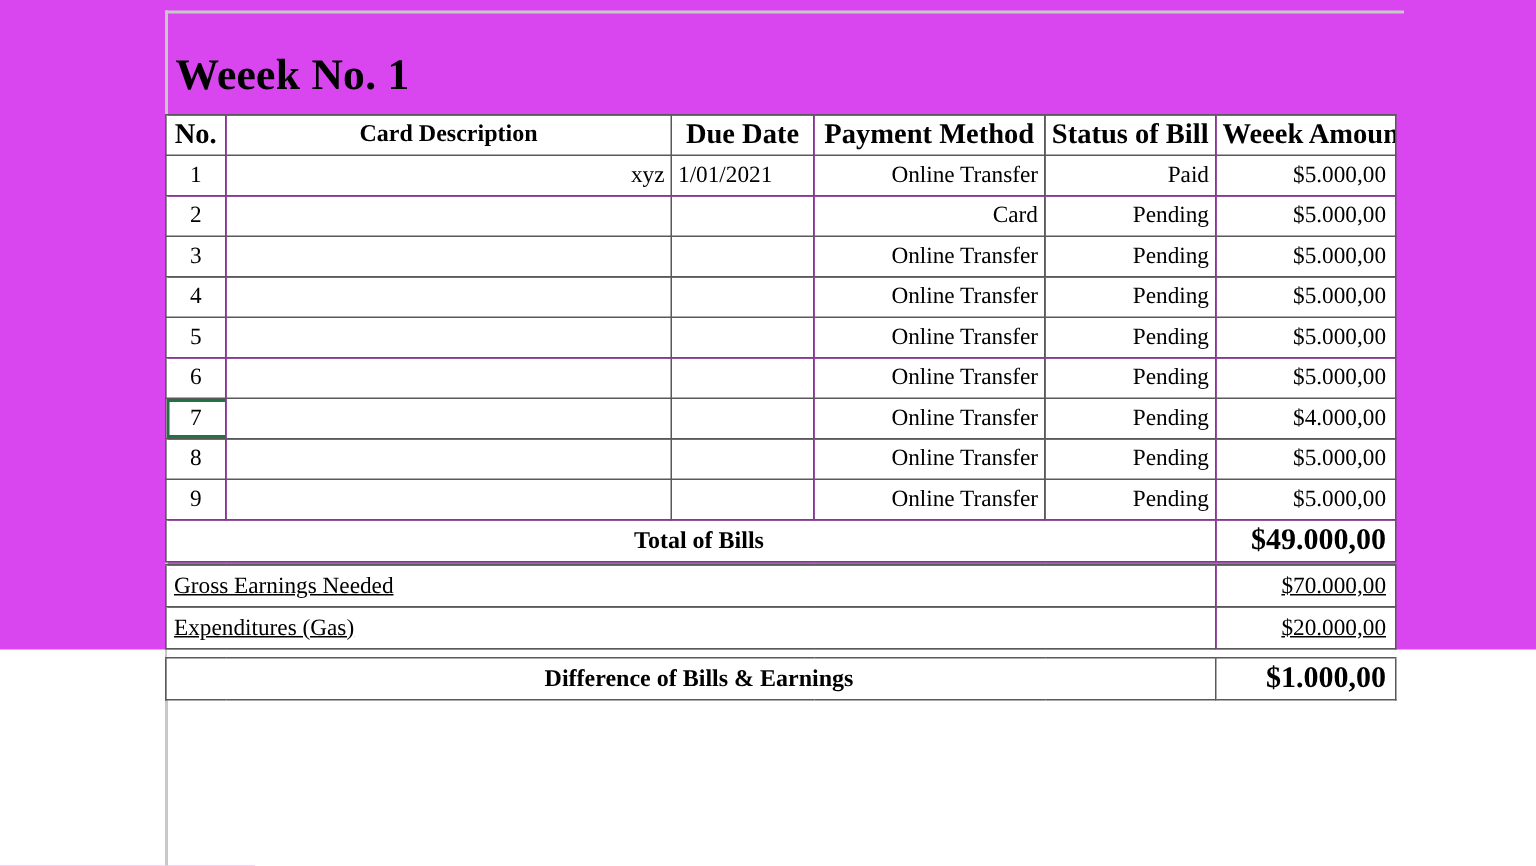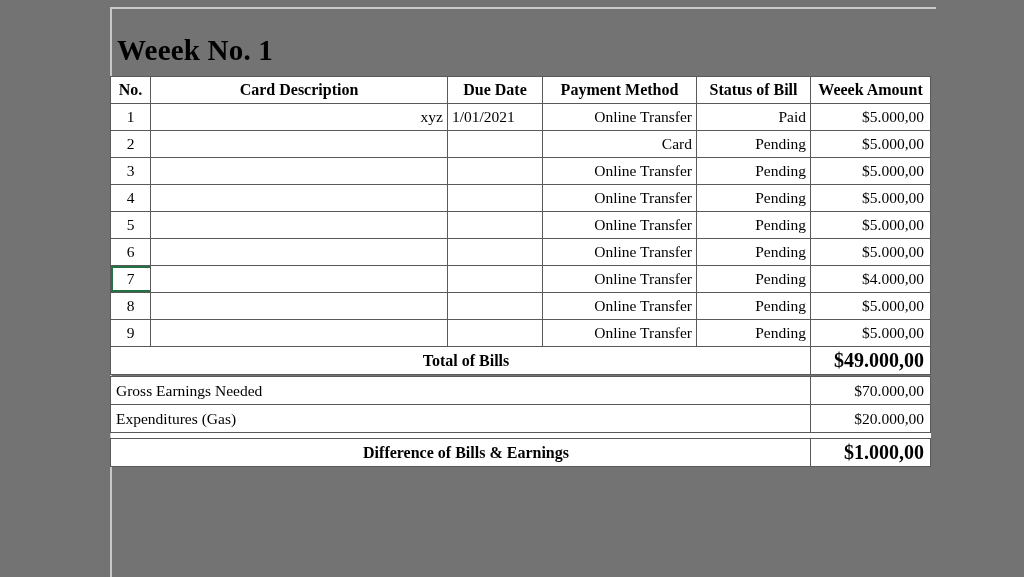--- a/index.html
+++ b/index.html
@@ -13,22 +13,22 @@
     height: 577px;
     overflow: hidden;
     font-family: "Liberation Serif", "DejaVu Serif", serif;
     color: #000000;
   }
 
   
   #page {
     position: relative;
     width: 1024px;
-    height: 577px;
-    background: #737373;
+    height: 433px;
+    background: #d946ef;
   }
 
   
   .doc-top-rule {
     position: absolute;
     left: 110px;
     top: 7px;
     width: 826px;
     height: 2px;
     background: #c8c8c8;
@@ -82,21 +82,21 @@
   col.c-pay   { width: 154px; }
   col.c-stat  { width: 114px; }
   col.c-amt   { width: 120px; }
 
   
   thead th {
     background: #dce6f1;
     font-weight: bold;
     text-align: center;
     height: 48px;
-    font-size: 16px;
+    font-size: 19px;
     border: 1px solid #595959;
   }
   thead th.h-desc { font-size: 16px; }
 
   
   td.num   { text-align: center; }
   td.money { text-align: right; padding-right: 6px; }
   td.date  { text-align: left; padding-right: 6px; }
   td.txt   { text-align: right; }
 
@@ -118,20 +118,21 @@
     font-size: 16px;
   }
   tr.total-row td.money { font-size: 20px; }
 
   
   tr.dbl-under td { border-bottom: 3px double #595959; }
 
   tr.plain-row td {
     font-weight: normal;
     height: 27px;
+    text-decoration: underline;
   }
   tr.plain-row td.label {
     text-align: left;
     padding-left: 5px;
   }
 
   
   tr.gap-row td {
     height: 5px;
     border-left: none;

